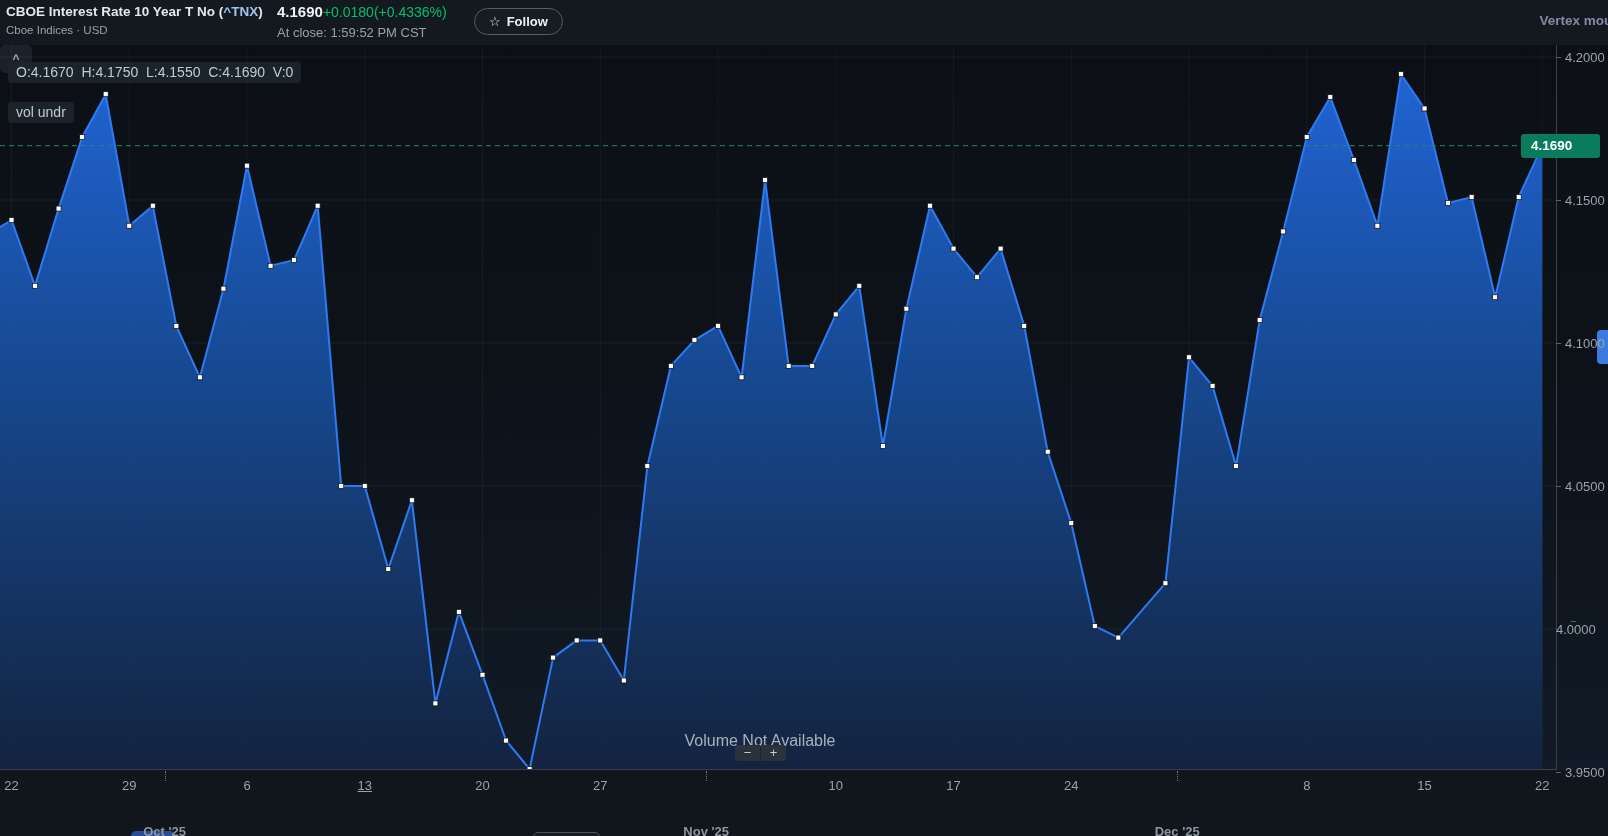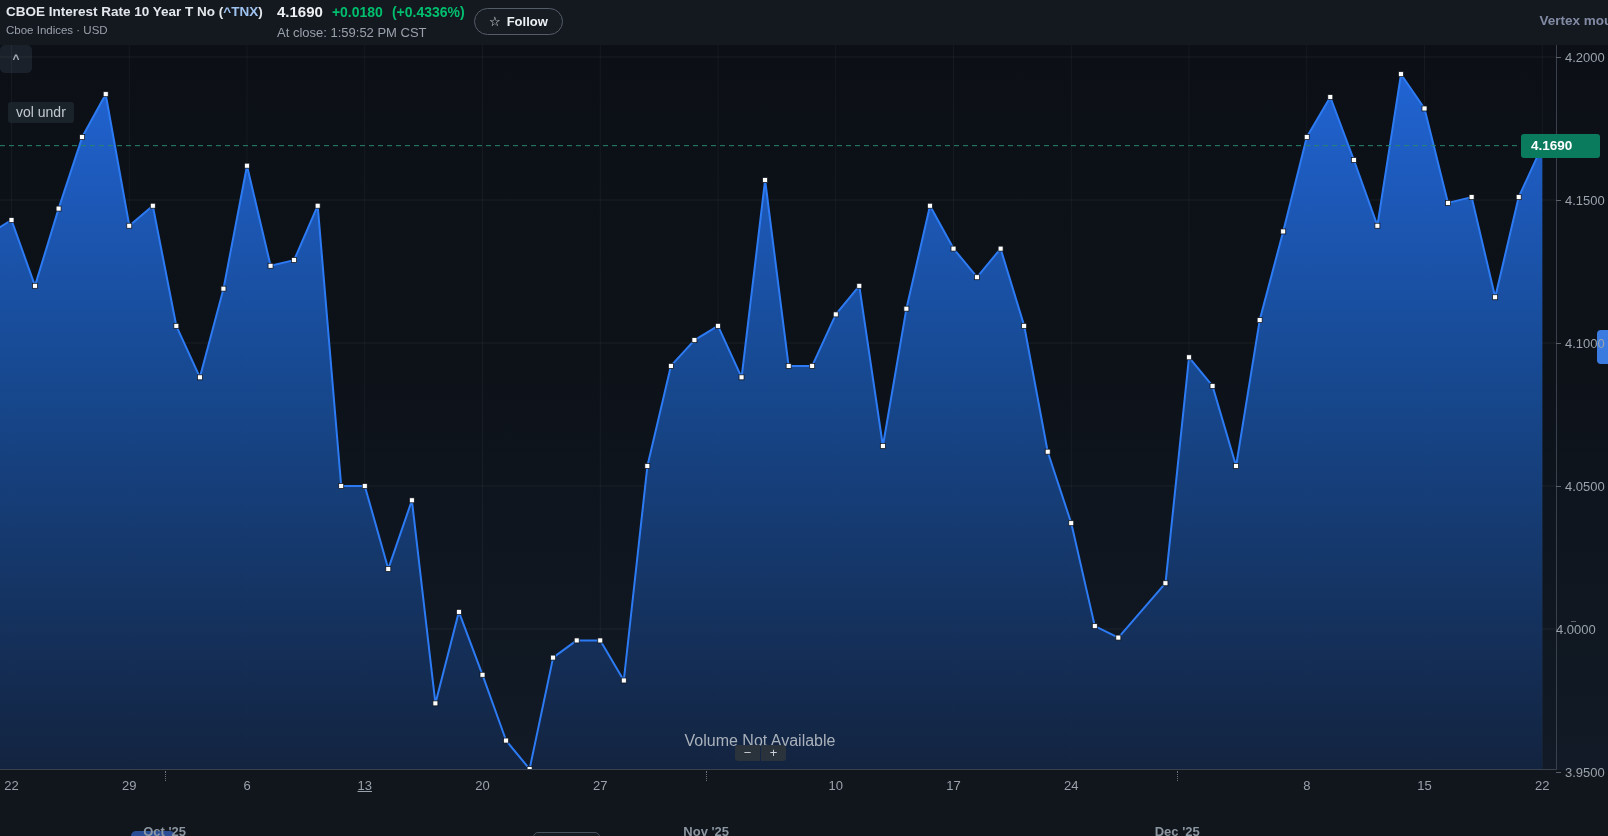--- a/index.html
+++ b/index.html
@@ -6,21 +6,21 @@
     font-family:"Liberation Sans", sans-serif;}
   #app{position:relative;width:1608px;height:836px;background:linear-gradient(180deg,#12161d,#11151c);}
 
   
   #header{position:absolute;left:0;top:0;width:1608px;height:45px;background:#14181f;padding-left:8px;}
   .title-line{position:absolute;left:6px;top:4px;font-size:13.5px;font-weight:bold;color:#e4e8ed;white-space:nowrap;}
   .title-line .ticker{color:#9fc3f0;}
   .subtitle{position:absolute;left:6px;top:24px;font-size:11.5px;color:#99a1ab;}
   .price-block{position:absolute;left:277px;top:3px;white-space:nowrap;}
   .price{font-size:15px;font-weight:bold;color:#eef1f4;}
-  .chg,.chg-pct{font-size:14px;font-weight:bold;color:#00bf6f;margin-left:9px;}
+  .chg,.chg-pct{font-size:14px;font-weight:normal;color:#00bf6f;margin-left:0;}
   .at-close{position:absolute;left:277px;top:25px;font-size:13px;color:#99a1ab;white-space:nowrap;}
   .follow-btn{position:absolute;left:474px;top:8px;height:27px;padding:0 14px;border:1px solid #555d69;
     border-radius:14px;background:#171c23;color:#eef1f4;font-size:13px;font-weight:bold;
     display:flex;align-items:center;gap:6px;cursor:pointer;box-sizing:border-box;}
   .follow-btn .star{font-size:13px;font-weight:normal;color:#dfe3e8;}
   .watermark{position:absolute;right:-9px;top:13px;font-size:13.5px;font-weight:bold;color:#828ba4;white-space:nowrap;}
   #topline{position:absolute;left:0;top:45px;width:1608px;height:1px;background:#272d36;}
 
   
   #plot{position:absolute;left:0;top:45px;width:1608px;height:725px;
@@ -169,20 +169,21 @@
         <rect x="1422" y="60.97999999999941" width="5" height="5" fill="#ffffff" stroke="#0e1218" stroke-width="0.75"></rect>
         <rect x="1445.55" y="155.36000000000044" width="5" height="5" fill="#ffffff" stroke="#0e1218" stroke-width="0.75"></rect>
         <rect x="1469.1000000000001" y="149.64000000000107" width="5" height="5" fill="#ffffff" stroke="#0e1218" stroke-width="0.75"></rect>
         <rect x="1492.65" y="249.7400000000015" width="5" height="5" fill="#ffffff" stroke="#0e1218" stroke-width="0.75"></rect>
         <rect x="1516.2" y="149.64000000000107" width="5" height="5" fill="#ffffff" stroke="#0e1218" stroke-width="0.75"></rect>
         <rect x="1539.75" y="98.16000000000167" width="5" height="5" fill="#ffffff" stroke="#0e1218" stroke-width="0.75"></rect>
         <line x1="1556.5" y1="0" x2="1556.5" y2="725" stroke="#3a414c" stroke-width="1"></line>
         <line x1="0" y1="724.5" x2="1556" y2="724.5" stroke="#3a414c" stroke-width="1"></line>
       </svg>
 
+    <div id="ohlc-chip" class="chip">O:4.1670  H:4.1750  L:4.1550  C:4.1690  V:0</div>
     <div id="vol-chip" class="chip">vol undr</div>
     <div id="collapse-chip">
         <span>^</span>
       </div>
 
     <div id="price-badge">4.1690</div>
 
     <div id="vol-na">Volume Not Available</div>
     <div id="zoom-ctrls">
       <div class="zoom-btn">−</div>

